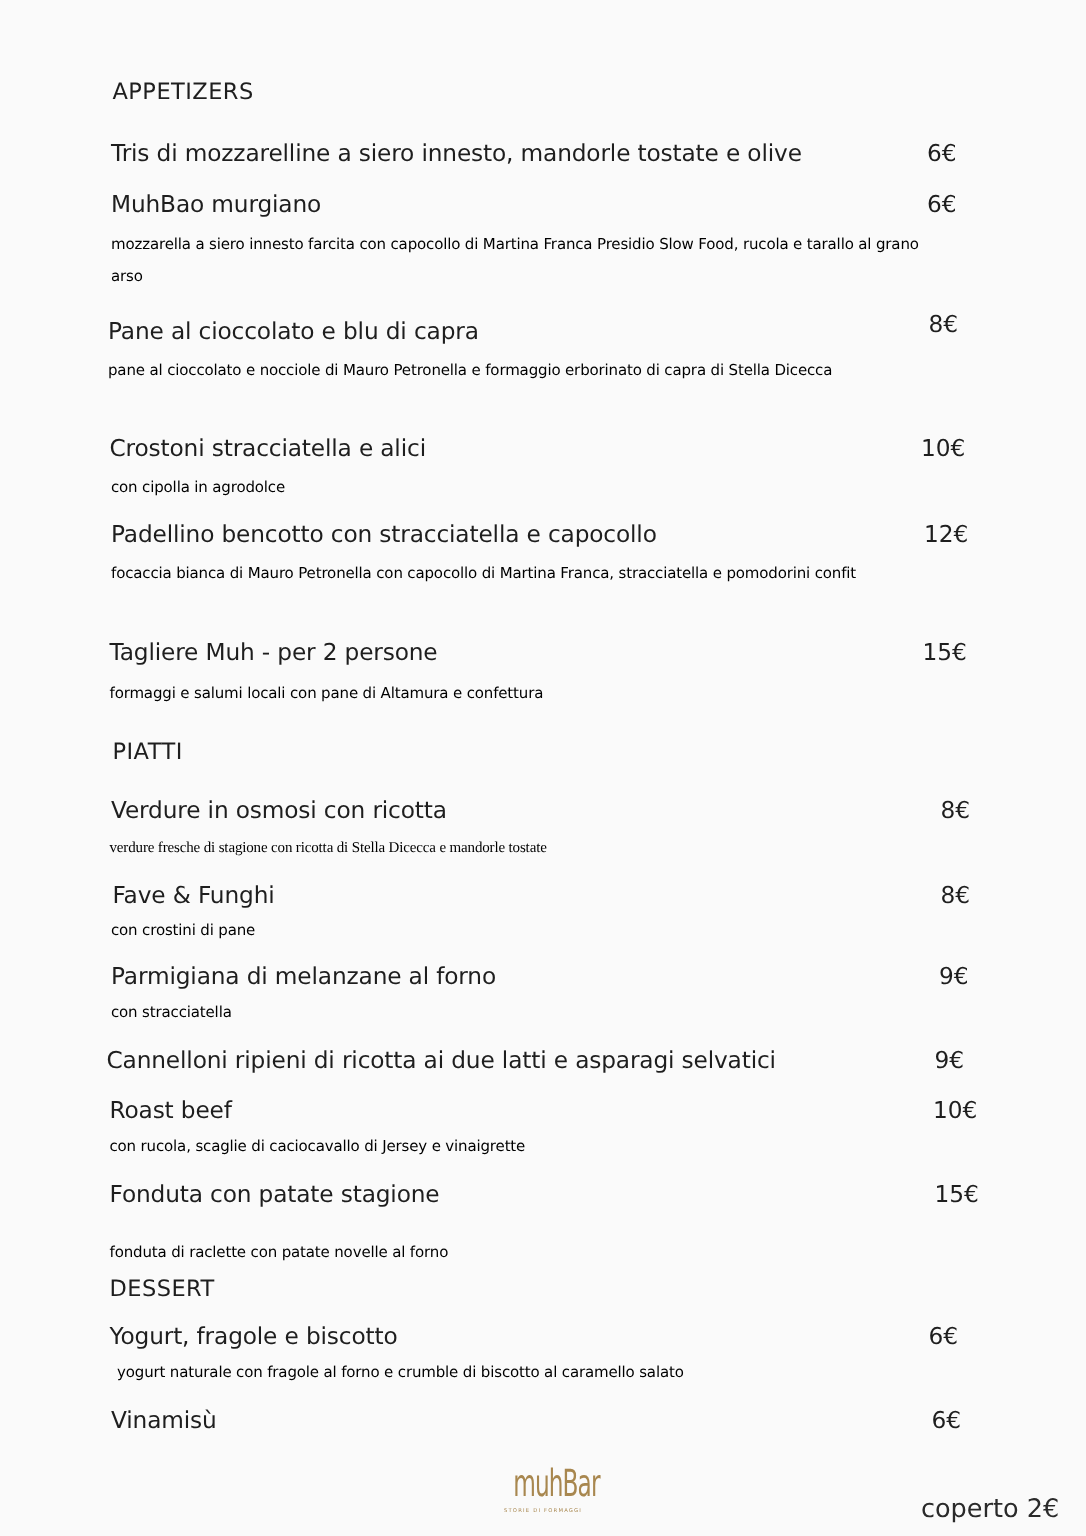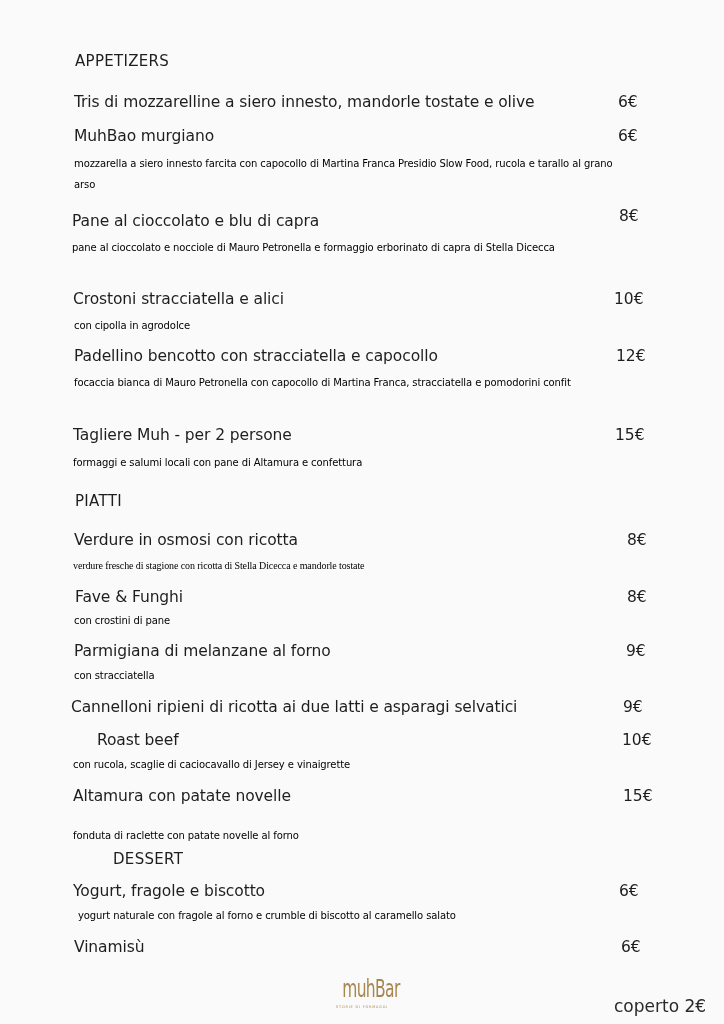--- a/index.html
+++ b/index.html
@@ -89,32 +89,32 @@
   <div class="abs price" style="left:626px;top:642px;">9€</div>
   <div class="abs desc" style="left:74px;top:665px;width:560px;">con stracciatella</div>
 </div>
 
 <div>
   <div class="abs name" style="left:71px;top:698px;">Cannelloni ripieni di ricotta ai due latti e asparagi selvatici</div>
   <div class="abs price" style="left:623px;top:698px;">9€</div>
 </div>
 
 <div>
-  <div class="abs name" style="left:73px;top:731px;margin-left:24px;">Roast beef</div>
+  <div class="abs name" style="left:73px;top:731px;">Roast beef</div>
   <div class="abs price" style="left:622px;top:731px;">10€</div>
   <div class="abs desc" style="left:73px;top:754px;width:560px;">con rucola, scaglie di caciocavallo di Jersey e vinaigrette</div>
 </div>
 
 <div>
-  <div class="abs name" style="left:73px;top:787px;">Altamura con patate novelle</div>
+  <div class="abs name" style="left:73px;top:787px;">Fonduta con patate stagione</div>
   <div class="abs price" style="left:623px;top:787px;">15€</div>
   <div class="abs desc" style="left:73px;top:825px;width:560px;">fonduta di raclette con patate novelle al forno</div>
 </div>
 
-<div class="abs section" style="left:73px;top:850px;margin-left:40px;">DESSERT</div>
+<div class="abs section" style="left:73px;top:850px;">DESSERT</div>
 
 <div>
   <div class="abs name" style="left:73px;top:882px;">Yogurt, fragole e biscotto</div>
   <div class="abs price" style="left:619px;top:882px;">6€</div>
   <div class="abs desc" style="left:78px;top:905px;width:560px;">yogurt naturale con fragole al forno e crumble di biscotto al caramello salato</div>
 </div>
 
 <div>
   <div class="abs name" style="left:74px;top:938px;">Vinamisù</div>
   <div class="abs price" style="left:621px;top:938px;">6€</div>

